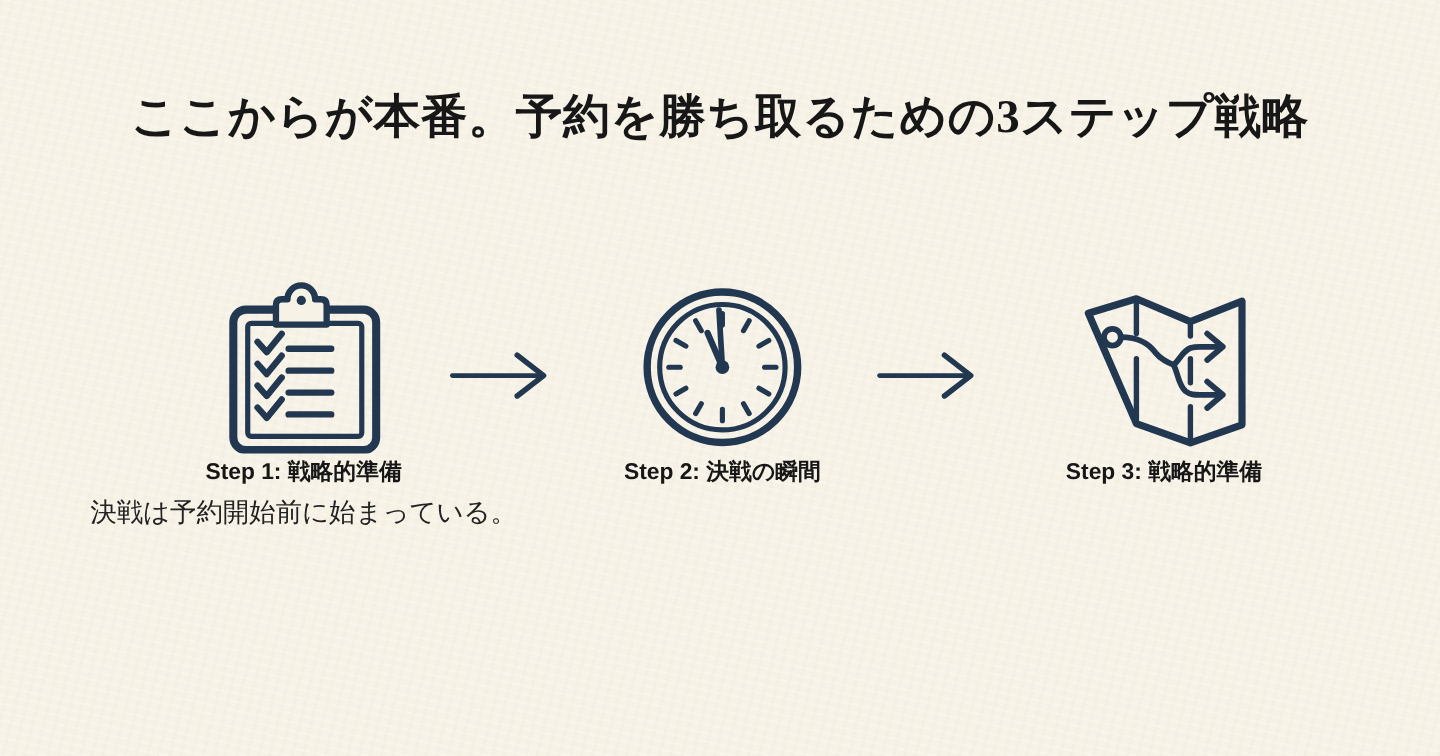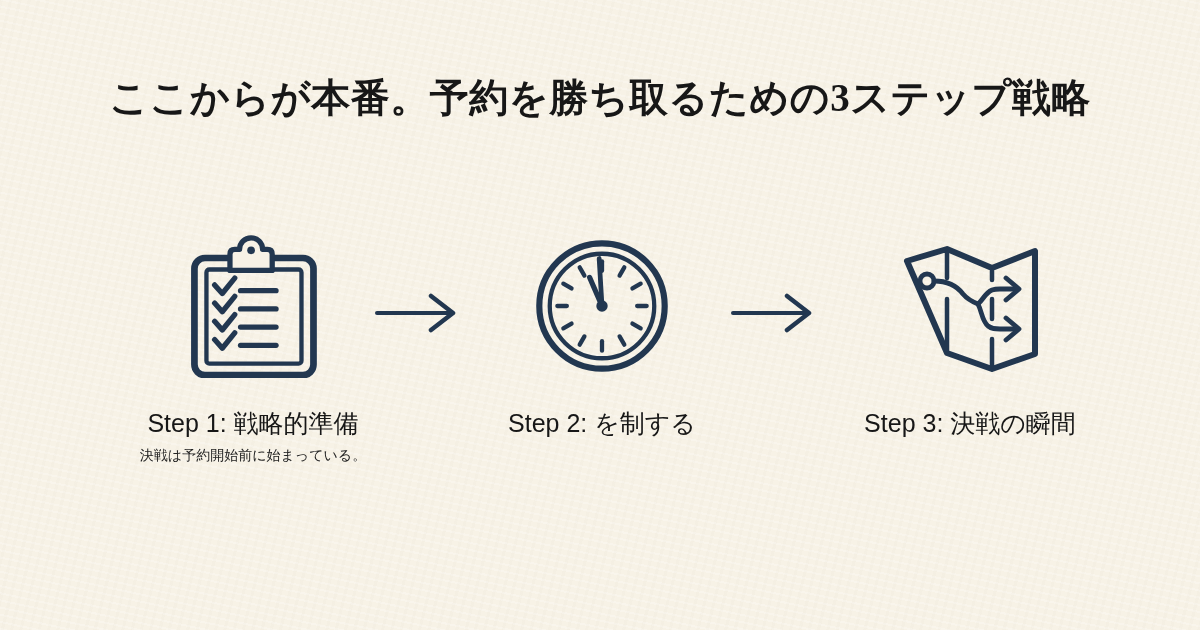--- a/index.html
+++ b/index.html
@@ -42,29 +42,28 @@
   .col-2 { left: 417px; }
   .col-3 { left: 785px; }
   .icon-box {
     height: 152px;
     display: flex;
     align-items: center;
     justify-content: center;
     color: var(--navy, #223750);
   }
   .step-label {
-    margin-top: 26px;
-    font-size: 25px;
+    font-size: 19px;
     line-height: 1.25;
-    font-weight: 400;
+    font-weight: 700;
     color: var(--ink, #171717);
   }
   .step-desc {
     margin-top: 7px;
-    font-size: 14px;
+    font-size: 22px;
     line-height: 1.3;
     font-weight: 500;
     color: #222222;
   }
   .flow-arrow {
     position: absolute;
     top: 293px;
     color: var(--navy, #223750);
   }
   .arrow-1 { left: 374px; }
@@ -125,21 +124,21 @@
           <line x1="80" y1="33" x2="80" y2="43" transform="rotate(240 80 80)"></line>
           <line x1="80" y1="33" x2="80" y2="43" transform="rotate(270 80 80)"></line>
           <line x1="80" y1="33" x2="80" y2="43" transform="rotate(300 80 80)"></line>
           <line x1="80" y1="33" x2="80" y2="43" transform="rotate(330 80 80)"></line>
         </g>
         <line class="stroke" x1="80" y1="80" x2="77" y2="30" stroke-width="5" stroke-linecap="round"></line>
         <line class="stroke" x1="80" y1="80" x2="67" y2="50" stroke-width="5.5" stroke-linecap="round"></line>
         <circle class="fill" cx="80" cy="80" r="6"></circle>
       </svg>
     </div>
-    <div class="step-label">Step 2: を制する</div>
+    <div class="step-label">Step 2: 決戦の瞬間</div>
   </div>
 
   <svg class="flow-arrow arrow-2" width="96" height="40" viewBox="0 0 96 40" aria-hidden="true">
     <line class="stroke" x1="3" y1="20" x2="76" y2="20" stroke-width="4" stroke-linecap="round"></line>
     <path class="stroke" d="M57 3 L79 20 L57 37" stroke-width="4.5" stroke-linecap="round" stroke-linejoin="round"></path>
   </svg>
 
   <div class="step-col col-3">
     <div class="icon-box">
       <svg width="150" height="140" viewBox="0 0 150 140" aria-hidden="true">
@@ -154,16 +153,16 @@
         <g class="stroke" stroke-width="4.8" stroke-linecap="round" stroke-linejoin="round">
           <circle cx="32" cy="45" r="7"></circle>
           <path d="M39 45 C54 45 62 50 68 58 C73 64 78 66 83 68"></path>
           <path d="M83 68 C88 64 90 57 97 54 C100 53 102 53 105 53 L120 53"></path>
           <path d="M111 42 L124 53 L111 64"></path>
           <path d="M83 68 C87 76 87 85 93 90 C97 93 100 93 105 93 L120 93"></path>
           <path d="M111 82 L124 93 L111 104"></path>
         </g>
       </svg>
     </div>
-    <div class="step-label">Step 3: 決戦の瞬間</div>
+    <div class="step-label">Step 3: 戦略的準備</div>
   </div>
 
 </div>
 
 </body></html>

